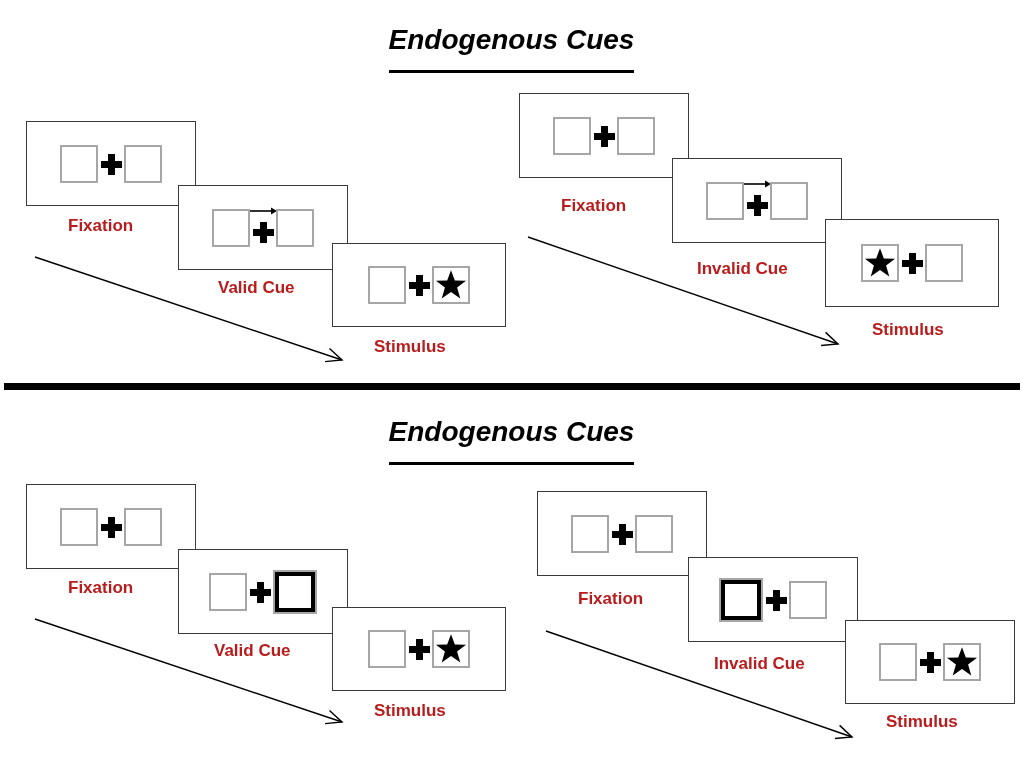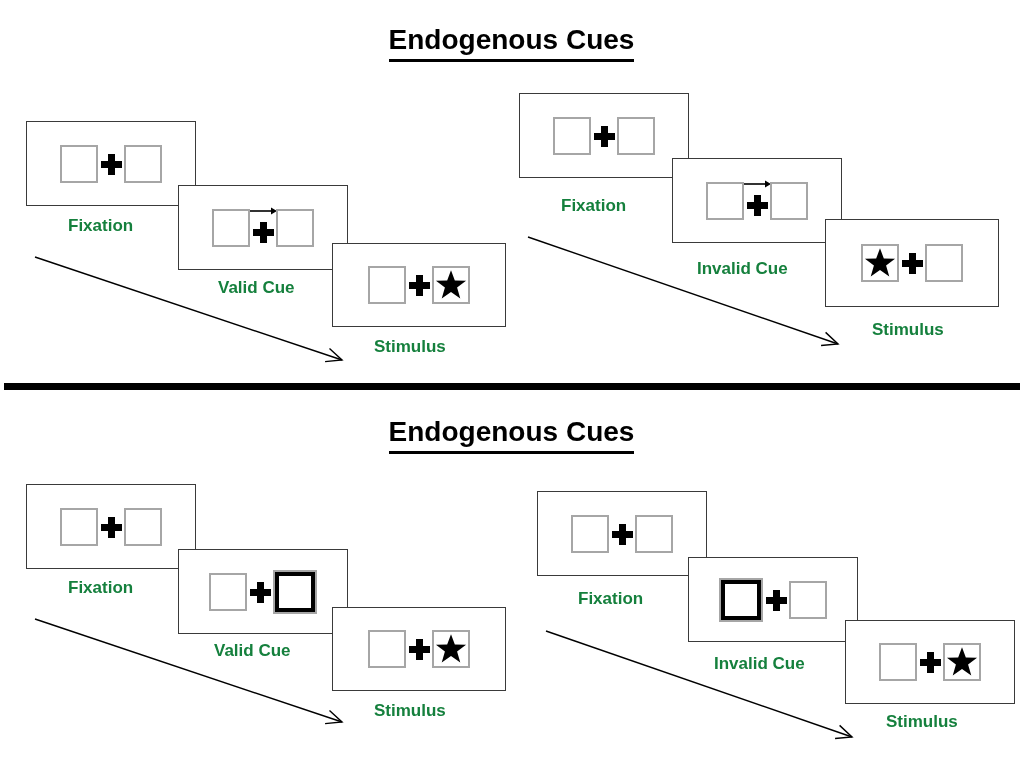--- a/index.html
+++ b/index.html
@@ -23,21 +23,22 @@
     width: 100%;
     left: 0;
     text-align: center;
     font-size: 28px;
     font-weight: bold;
     letter-spacing: 0px;
     color: #000000;
   }
   .section-title span {
     border-bottom: 3px solid #000000;
-    padding-bottom: 4px;
+    padding-bottom: 15px;
+    font-style: italic;
   }
 
   
   .divider {
     position: absolute;
     left: 4px;
     width: 1016px;
     height: 7px;
     background: #000000;
   }
@@ -127,21 +128,21 @@
     height: 32px;
     display: block;
   }
 
   
   .caption {
     position: absolute;
     font-size: 17px;
     font-weight: bold;
     white-space: nowrap;
-    color: #15803d;
+    color: #b91c1c;
   }
 
   
   .time-arrow {
     position: absolute;
     overflow: visible;
     pointer-events: none;
   }
 </style>
 </head>

